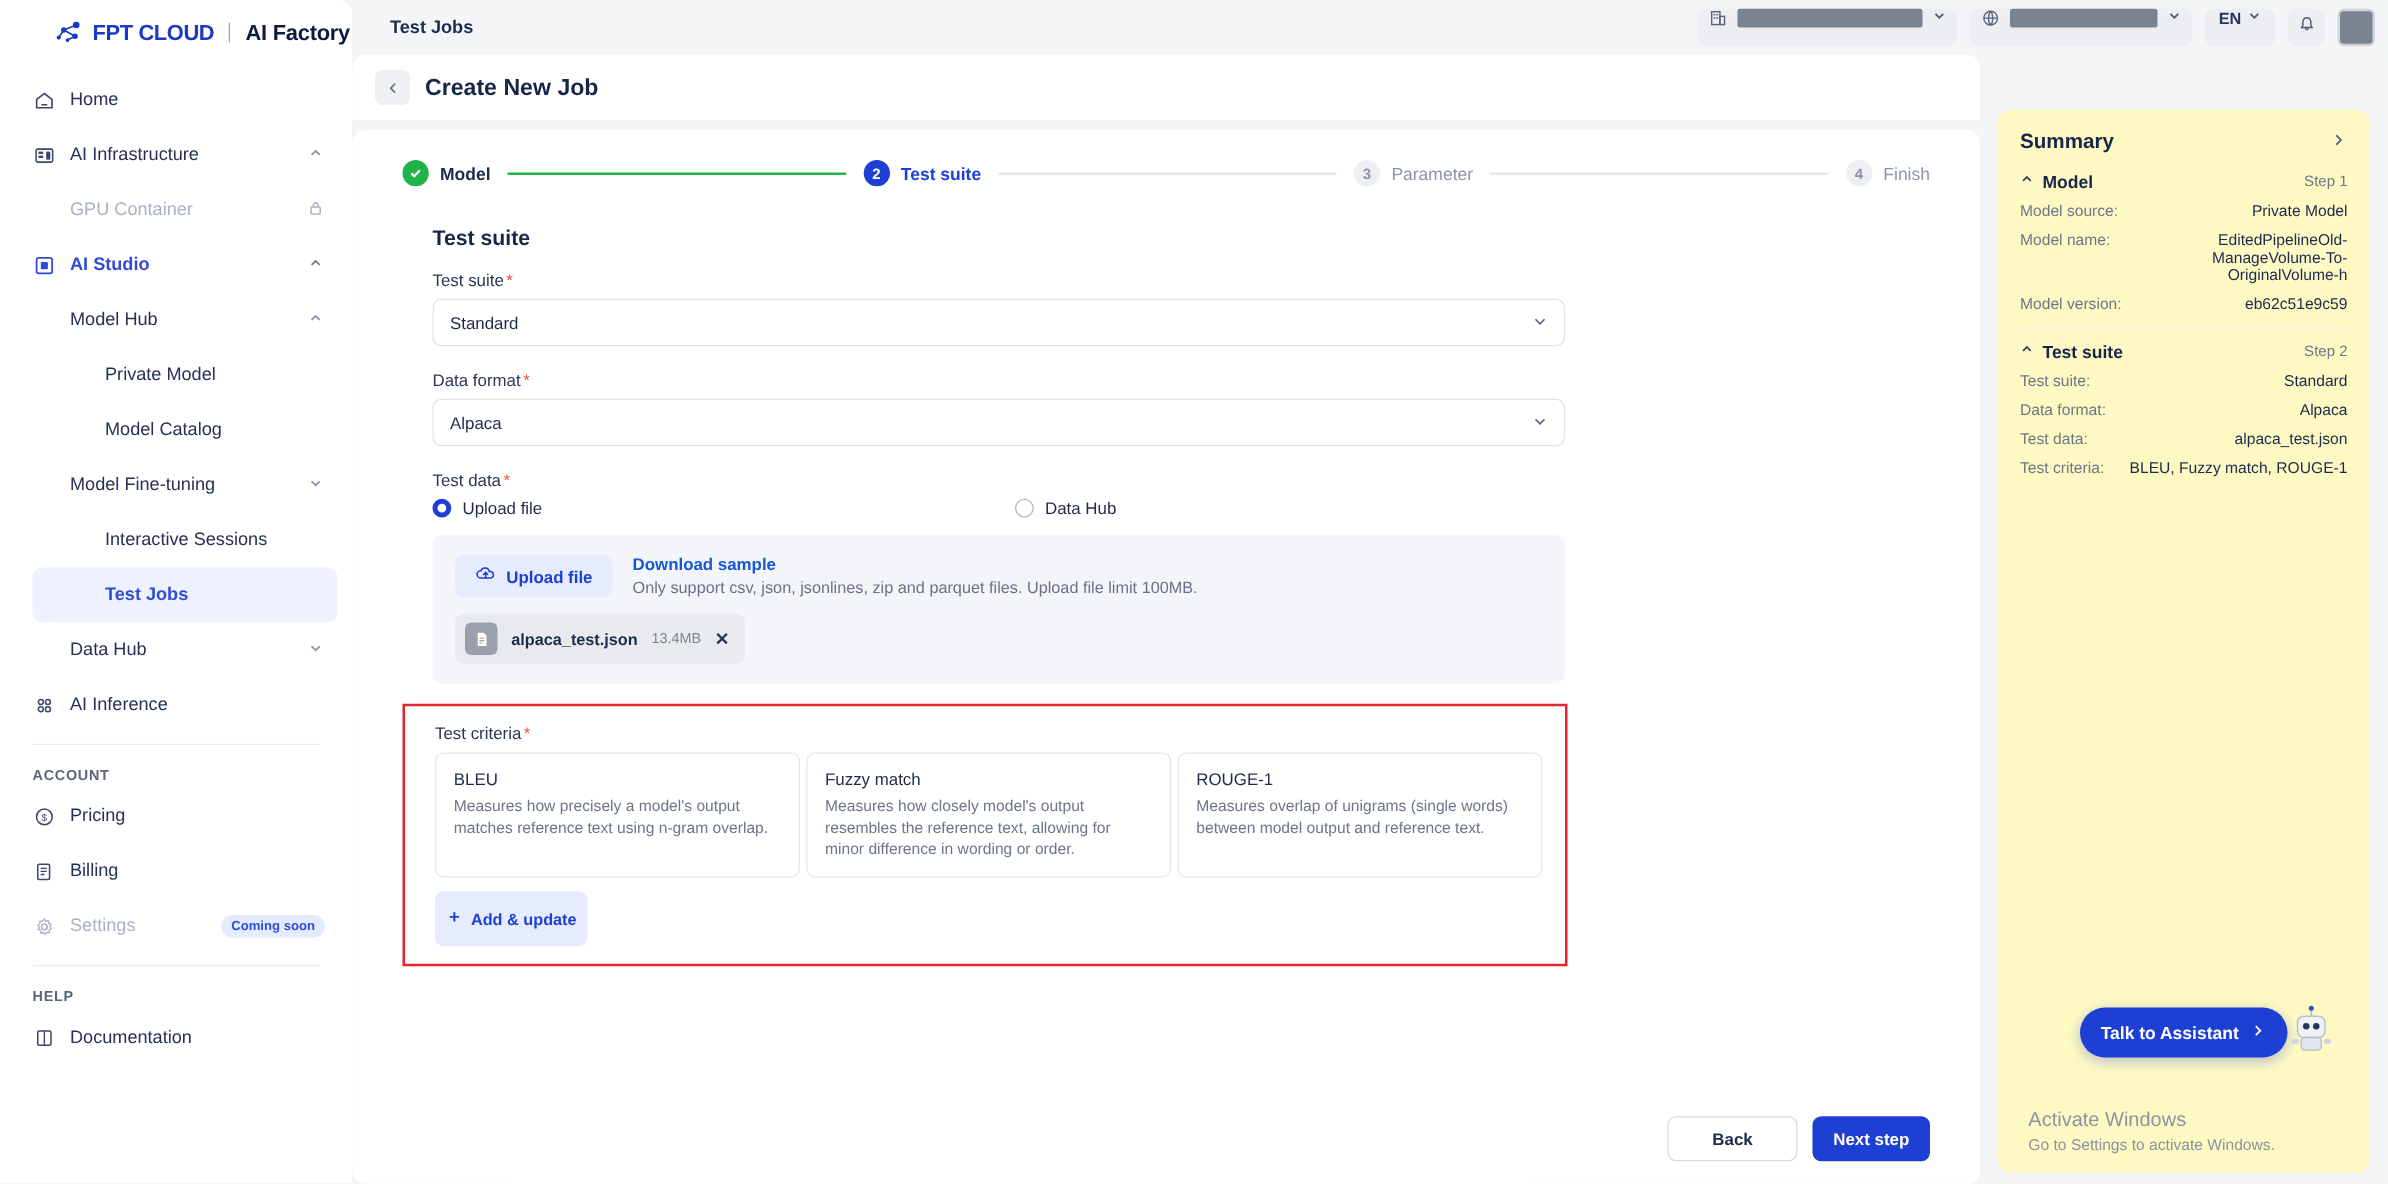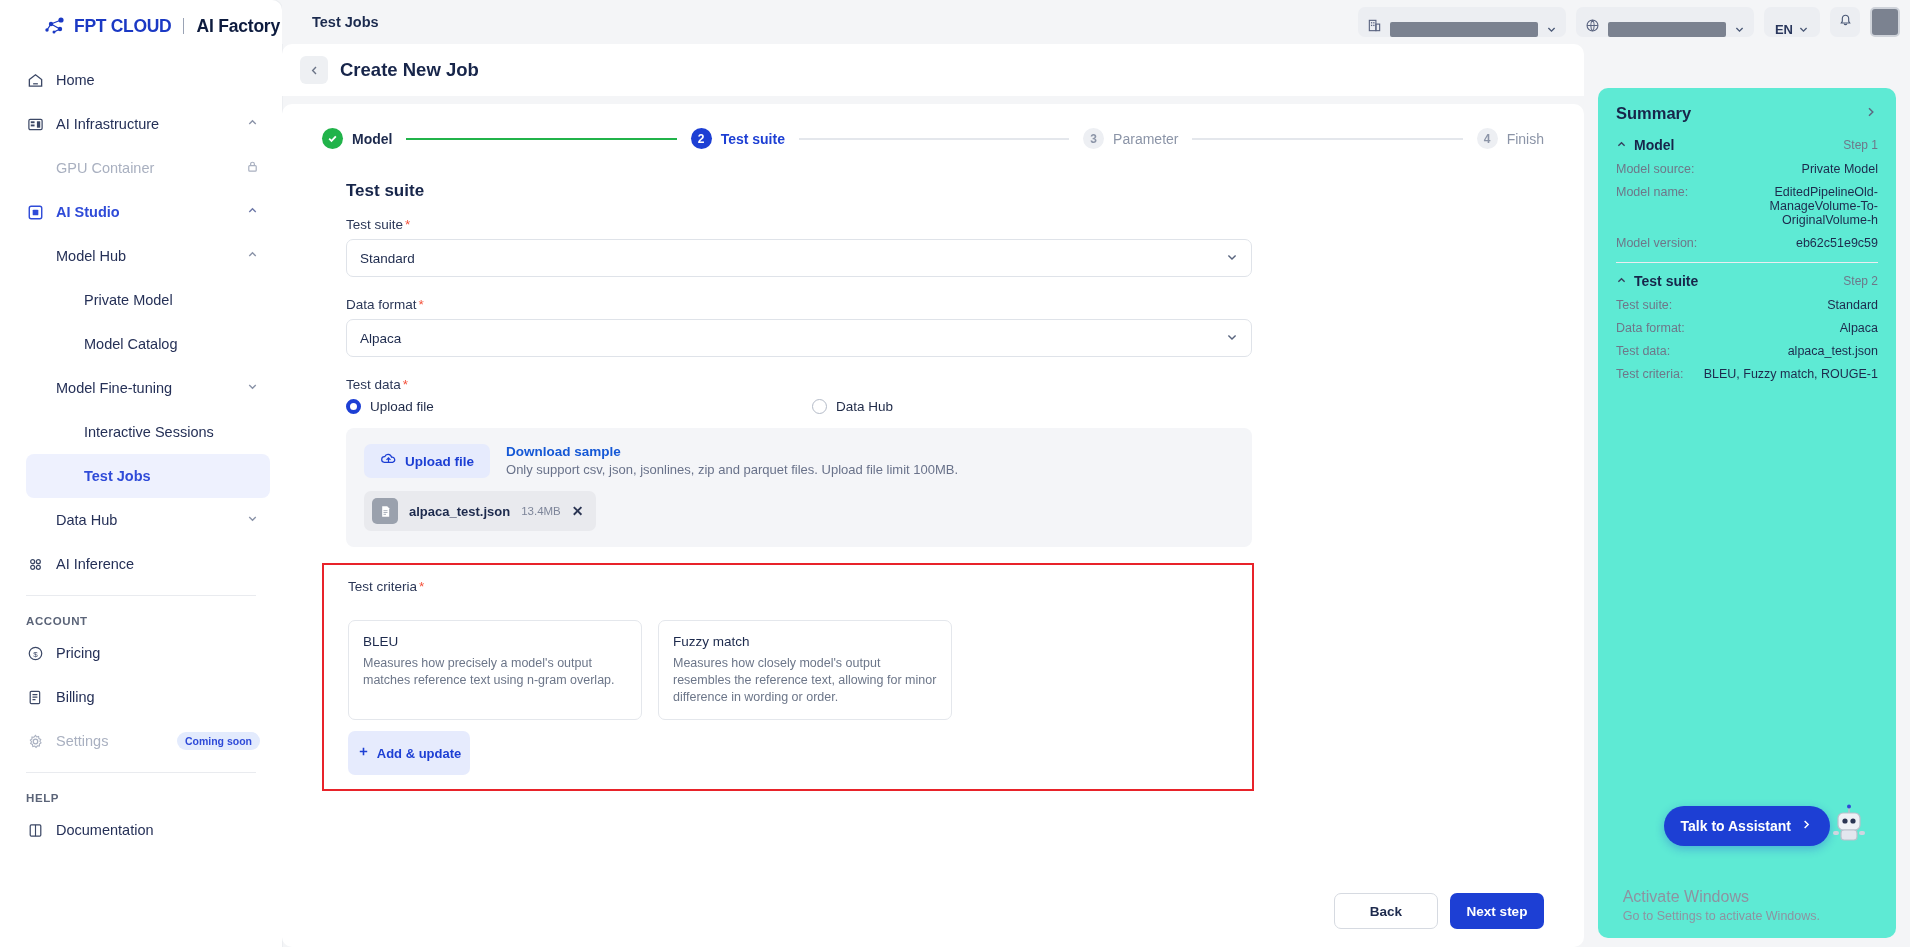--- a/index.html
+++ b/index.html
@@ -58,21 +58,21 @@
 
   
   .main { flex: 1 1 auto; height: 947px; position: relative; display: flex; flex-direction: column; }
   .topbar {
     height: 44px; display: flex; align-items: center;
     padding: 0 10px 0 30px; gap: 10px; background: #f4f5f7;
   }
   .topbar .crumb { font-size: 14.5px; font-weight: bold; color: #1b2a4e; flex: 1 1 auto; }
   .pill {
     height: 30px; background: #eceef2; border-radius: 7px;
-    display: flex; align-items: flex-end; gap: 8px; padding: 0 9px; cursor: pointer;
+    display: flex; align-items: flex-start; gap: 8px; padding: 0 9px; cursor: pointer;
   }
   .pill .redact { height: 15px; background: #7b8290; border-radius: 2px; }
   .pill .chev-s { color: #4a5876; font-size: 11px; }
   .pill.lang { gap: 5px; padding: 0 11px; }
   .pill.lang .t { font-size: 13px; color: #29365c; font-weight: bold; }
   .icon-btn {
     width: 30px; height: 30px; background: #eceef2; border-radius: 7px;
     display: flex; align-items: center; justify-content: center; cursor: pointer;
   }
   .avatar {
@@ -161,21 +161,21 @@
   }
   .file-nm { font-size: 13px; color: #1d2a4d; font-weight: bold; }
   .file-sz { font-size: 11.5px; color: #7d8599; }
   .file-x { font-size: 14px; color: #2b3553; cursor: pointer; font-weight: bold; }
 
   
   .criteria-wrap {
     margin: 16px 0 0 -24px; width: 932px; border: 2.5px solid #e8232a;
     padding: 14px 18px 14px 24px; background: #fff;
   }
-  .crit-cards { display: flex; gap: 16px; margin-top: 26px; }
+  .crit-cards { display: flex; gap: 5px; margin-top: 8px; justify-content: center; }
   .crit-card {
     width: 294px; min-height: 92px; border: 1px solid #e4e7ec; border-radius: 7px;
     padding: 13px 14px; cursor: pointer;
   }
   .crit-nm { font-size: 13.5px; color: #1d2a4d; margin-bottom: 6px; }
   .crit-ds { font-size: 12.5px; color: #6c7689; line-height: 1.37; }
   .add-btn {
     margin-top: 11px; height: 44px; width: 122px; background: #e6ebfd; border-radius: 7px;
     display: flex; align-items: center; justify-content: center; gap: 7px;
     color: #1d3fd4; font-size: 13px; font-weight: bold; cursor: pointer;
@@ -187,21 +187,21 @@
   }
   .btn {
     height: 36px; border-radius: 7px; display: flex; align-items: center;
     justify-content: center; font-size: 13.5px; font-weight: bold; cursor: pointer;
   }
   .btn.ghost { width: 104px; border: 1px solid #d6dae1; color: #1d2a4d; background: #fff; }
   .btn.primary { width: 94px; background: #1d3fd4; color: #fff; }
 
   
   .summary {
-    width: 298px; flex: 0 0 298px; background: #5eead4; border-radius: 10px;
+    width: 298px; flex: 0 0 298px; background: #fef9c3; border-radius: 10px;
     margin-top: 44px; margin-bottom: 0; padding: 16px 18px; position: relative;
     height: 850px;
   }
   .sm-head { display: flex; align-items: center; margin-bottom: 14px; }
   .sm-title { font-size: 16.5px; font-weight: bold; color: #17254a; flex: 1 1 auto; }
   .sm-chev { color: #5e6880; font-size: 15px; cursor: pointer; }
   .sm-sec { display: flex; align-items: center; gap: 7px; margin: 4px 0 9px; }
   .sm-caret { color: #36405e; font-size: 10px; }
   .sm-sec-nm { font-size: 14px; font-weight: bold; color: #17254a; flex: 1 1 auto; }
   .sm-step { font-size: 12px; color: #6e7789; }
@@ -575,20 +575,24 @@
               </div>
               <div class="crit-cards">
                 <div class="crit-card">
                   <div class="crit-nm">BLEU</div>
                   <div class="crit-ds">Measures how precisely a model's output matches reference text using n-gram overlap.</div>
                 </div>
                 <div class="crit-card">
                   <div class="crit-nm">Fuzzy match</div>
                   <div class="crit-ds">Measures how closely model's output resembles the reference text, allowing for minor difference in wording or order.</div>
                 </div>
+                <div class="crit-card">
+                  <div class="crit-nm">ROUGE-1</div>
+                  <div class="crit-ds">Measures overlap of unigrams (single words) between model output and reference text.</div>
+                </div>
               </div>
               <div class="add-btn">
                 <span>
                   <svg viewBox="0 0 14 14" width="13" height="13">
                       <path d="M7 3 V11 M3 7 H11" stroke="#1d3fd4" stroke-width="1.7"></path>
                     </svg>
                 </span>
                 <span>Add &amp; update</span>
               </div>
             </div>

